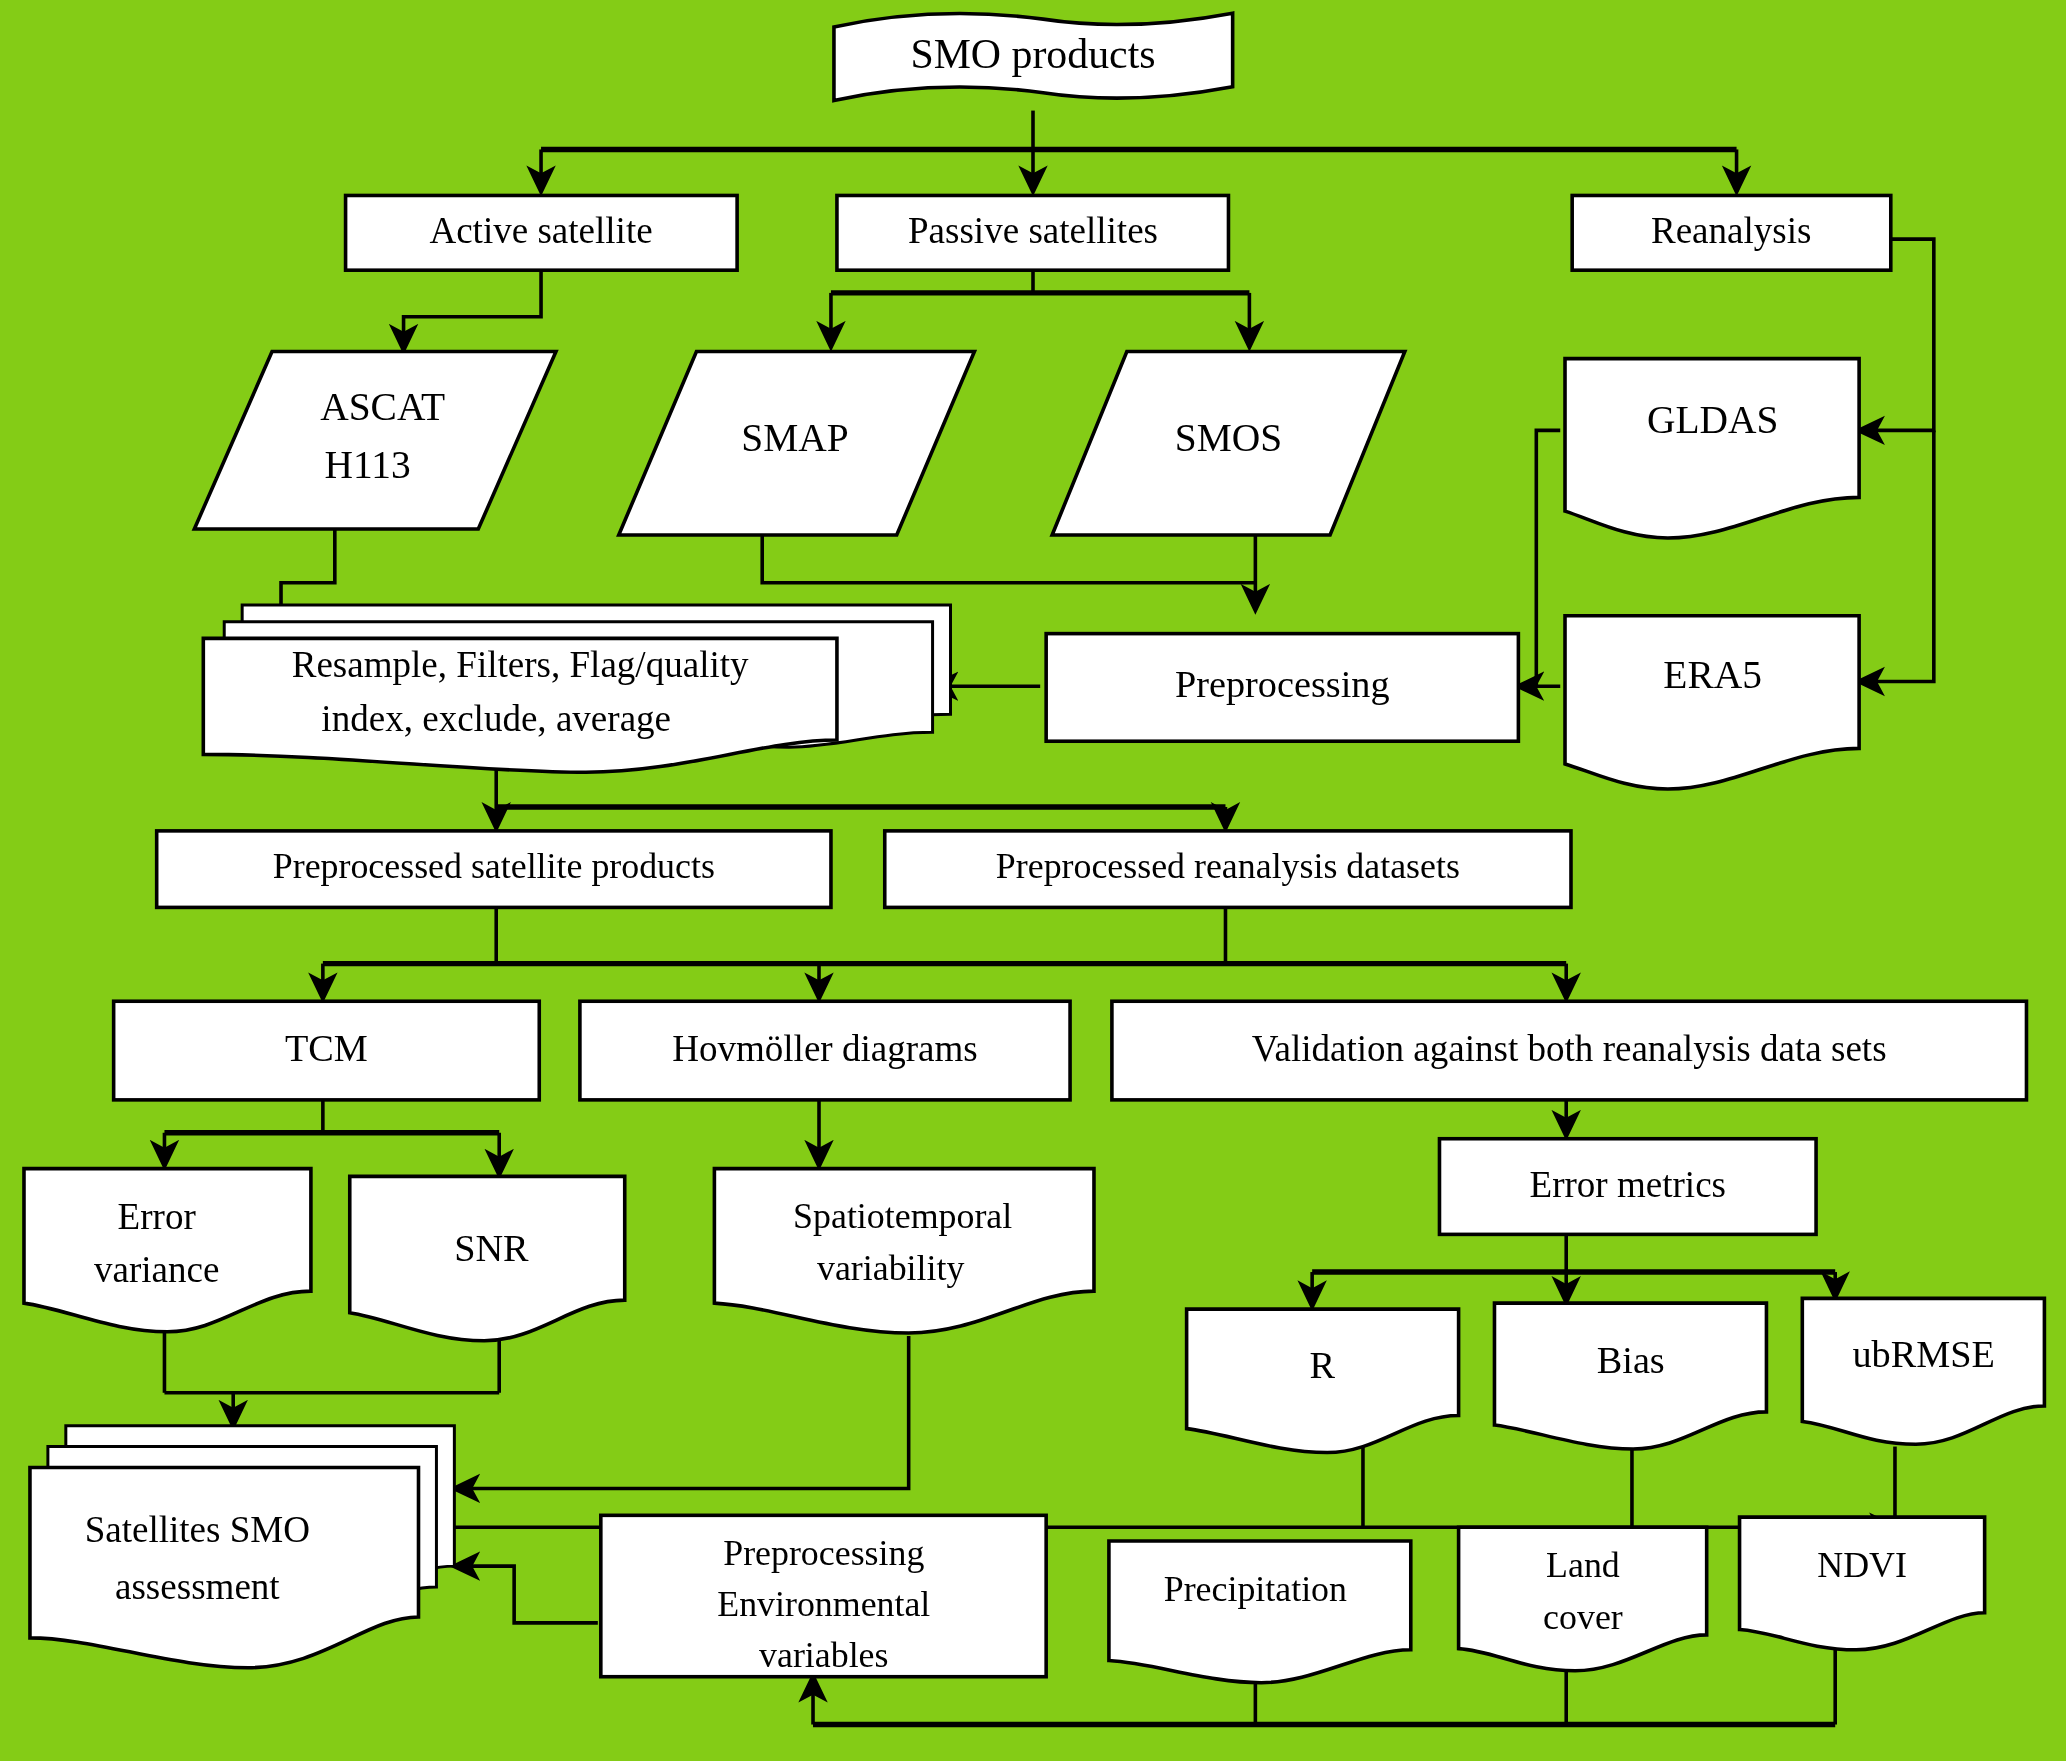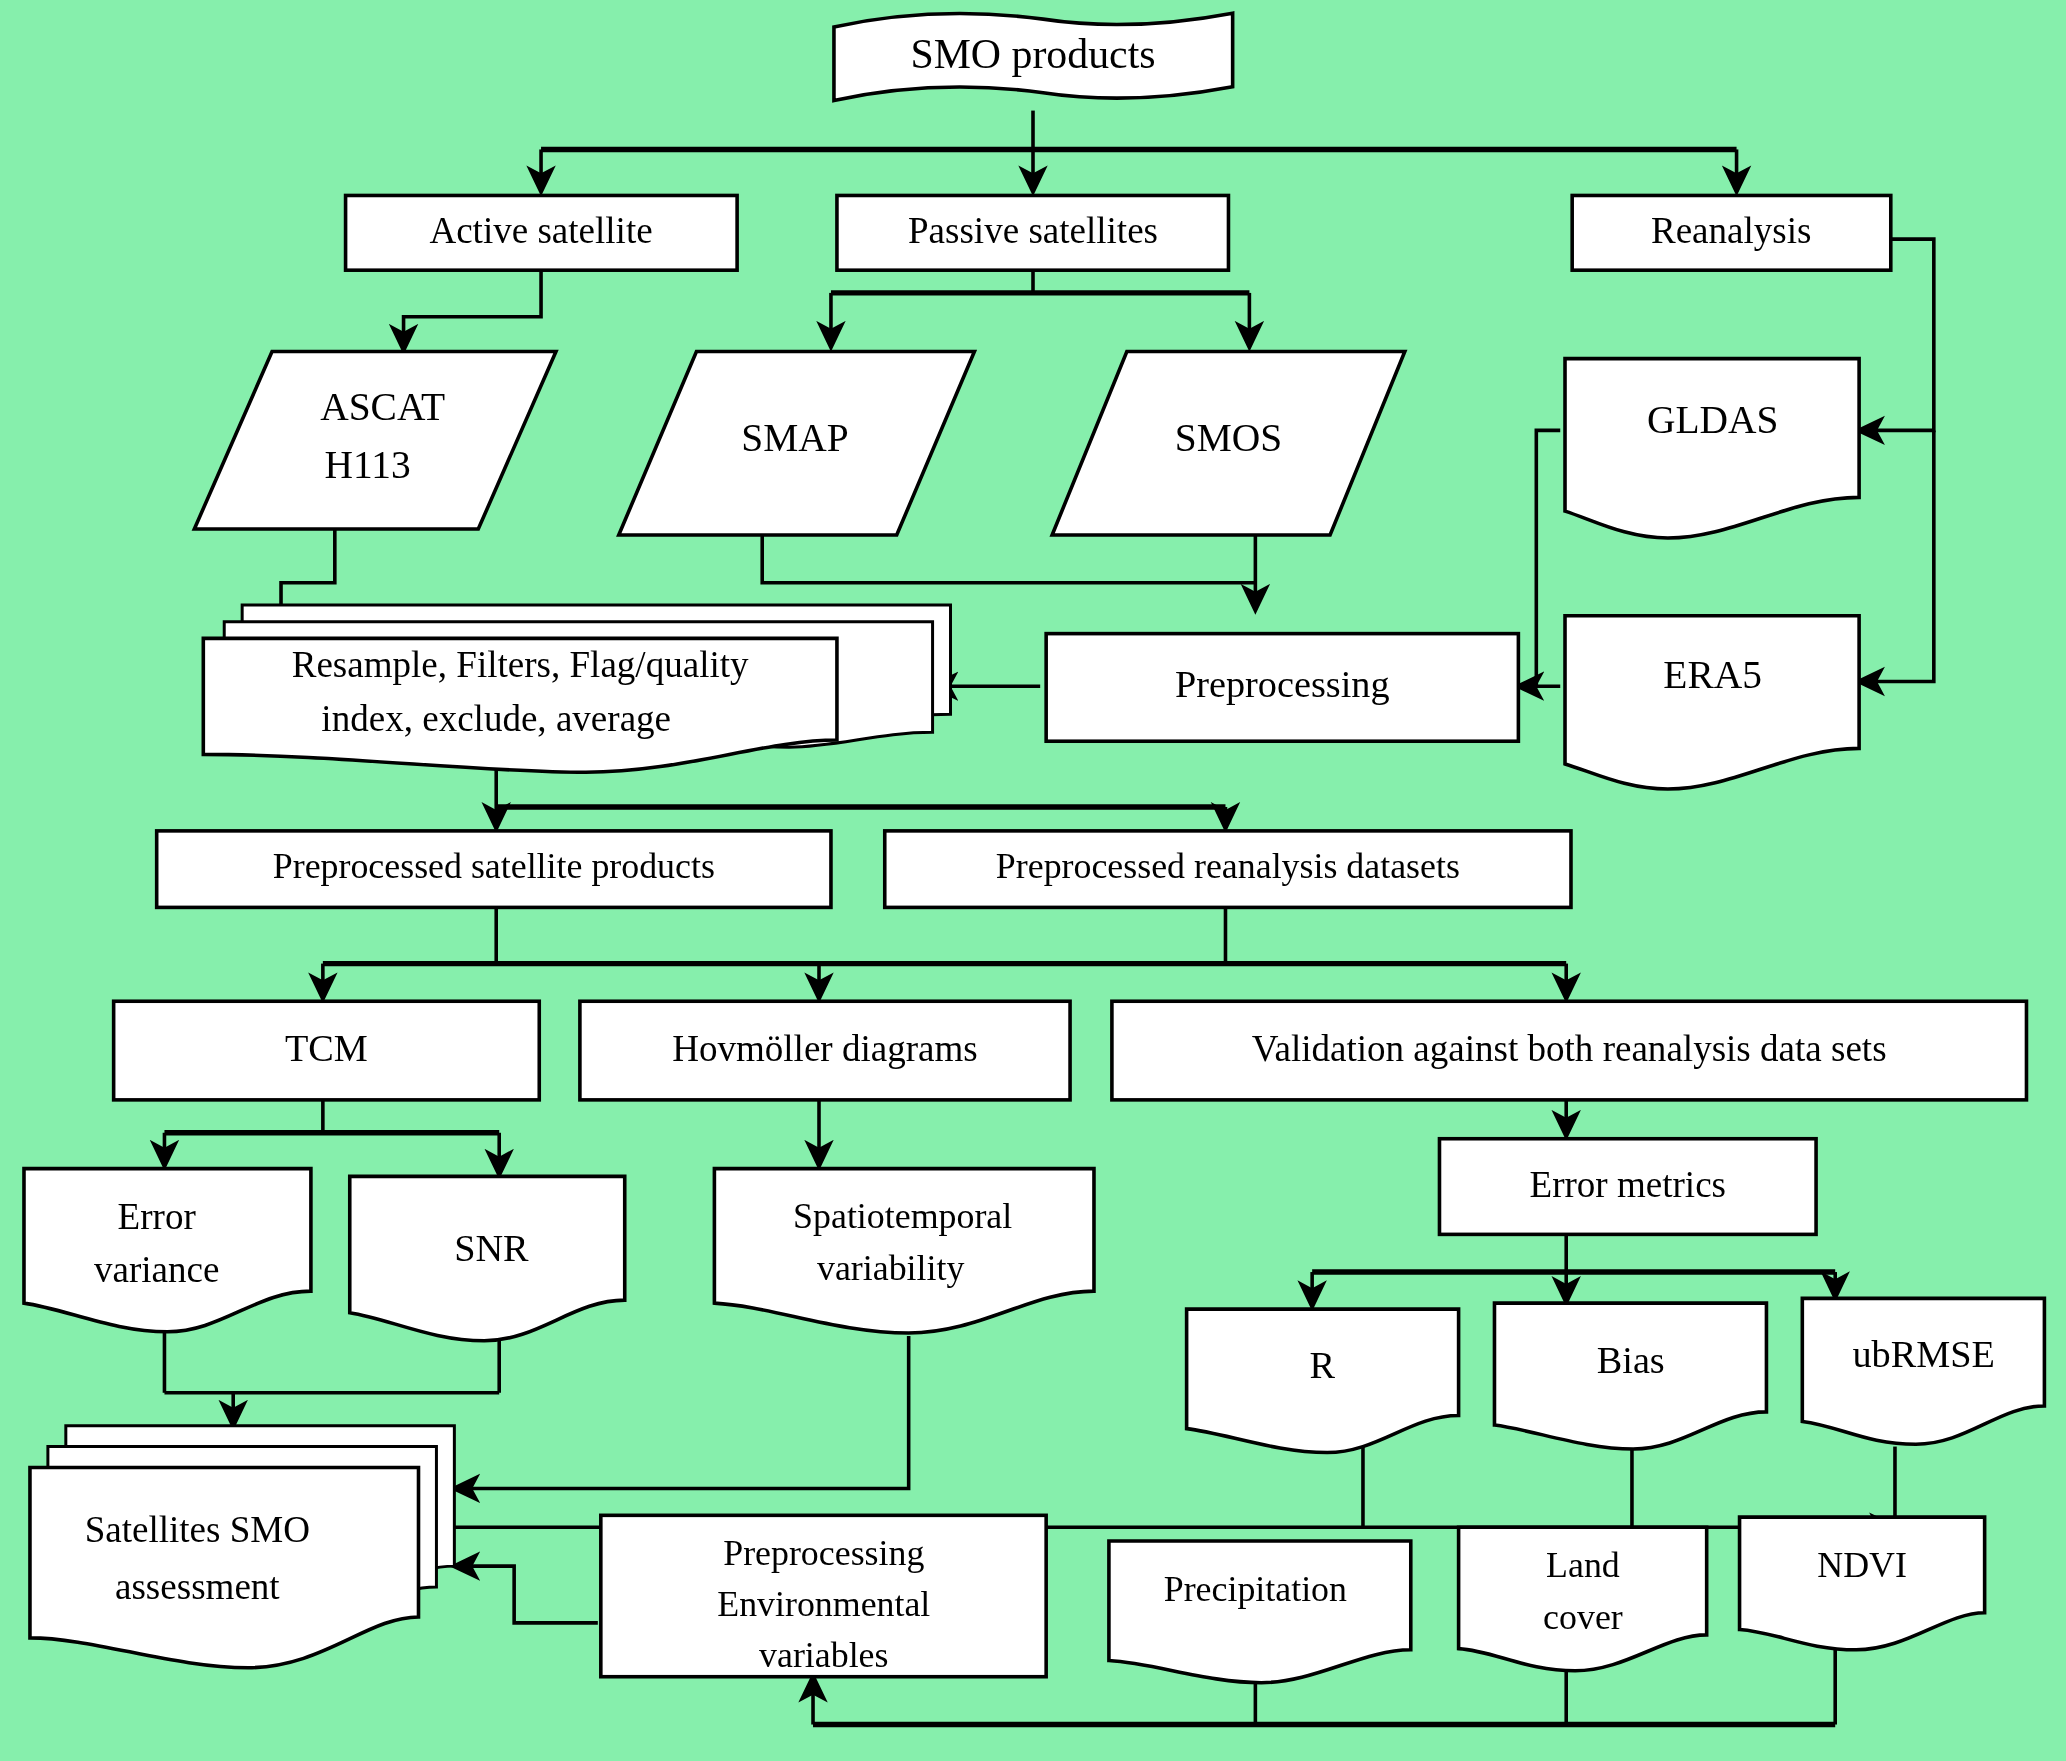--- a/index.html
+++ b/index.html
@@ -1,17 +1,17 @@
 <!DOCTYPE html>
 <html style="font-size:9.6px"><head>
 <meta charset="utf-8">
 <style>
   html,body{margin:0;padding:0;background:#ffffff;}
   body{width:2066px;height:1761px;overflow:hidden;font-family:"Liberation Serif",serif;}
-  #stage{position:relative;width:2066px;height:1761px;background:#86efac;}
+  #stage{position:relative;width:2066px;height:1761px;background:#84cc16;}
   svg{display:block;}
   .nd{fill:#ffffff;stroke:#000000;stroke-width:6;}
   .ghost{fill:#ffffff;stroke:#000000;stroke-width:5;}
   .lbl{font-family:"Liberation Serif",serif;fill:#000;text-anchor:middle;dominant-baseline:middle;}
   .ln{stroke:#000;stroke-width:6;fill:none;}
   .bus{stroke:#000;stroke-width:9;fill:none;}
 </style>
 </head>
 <body>
 

